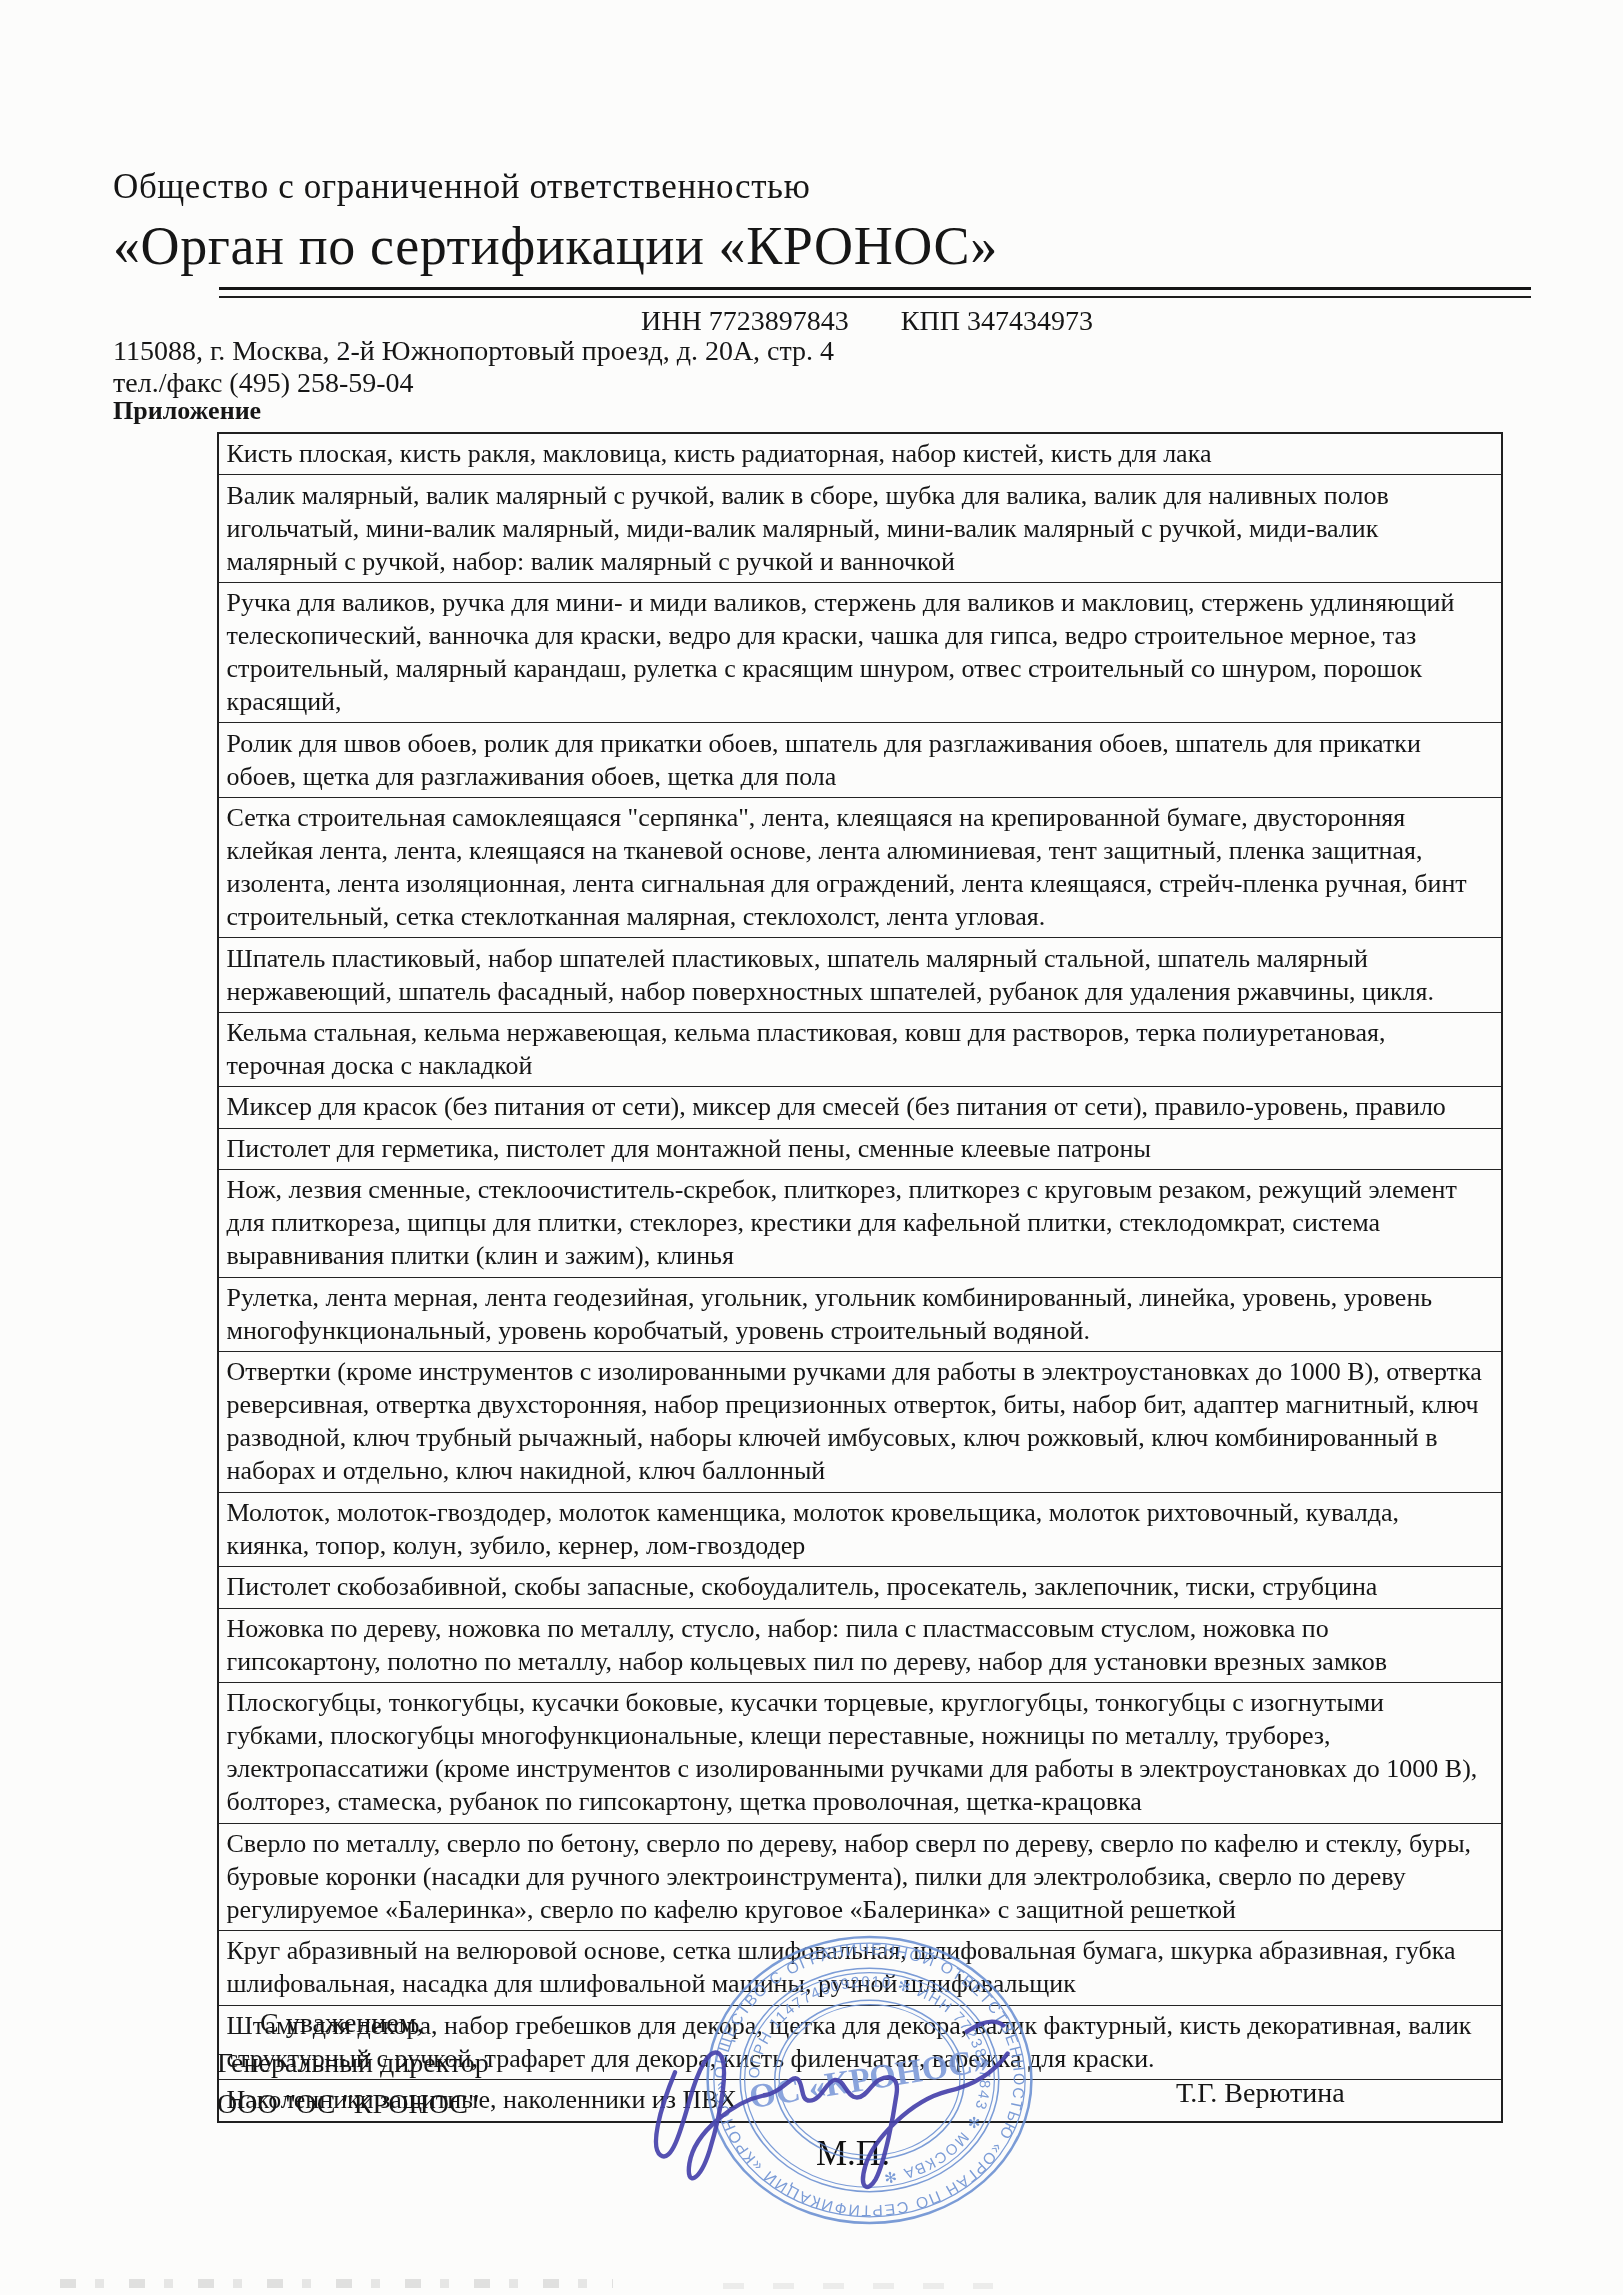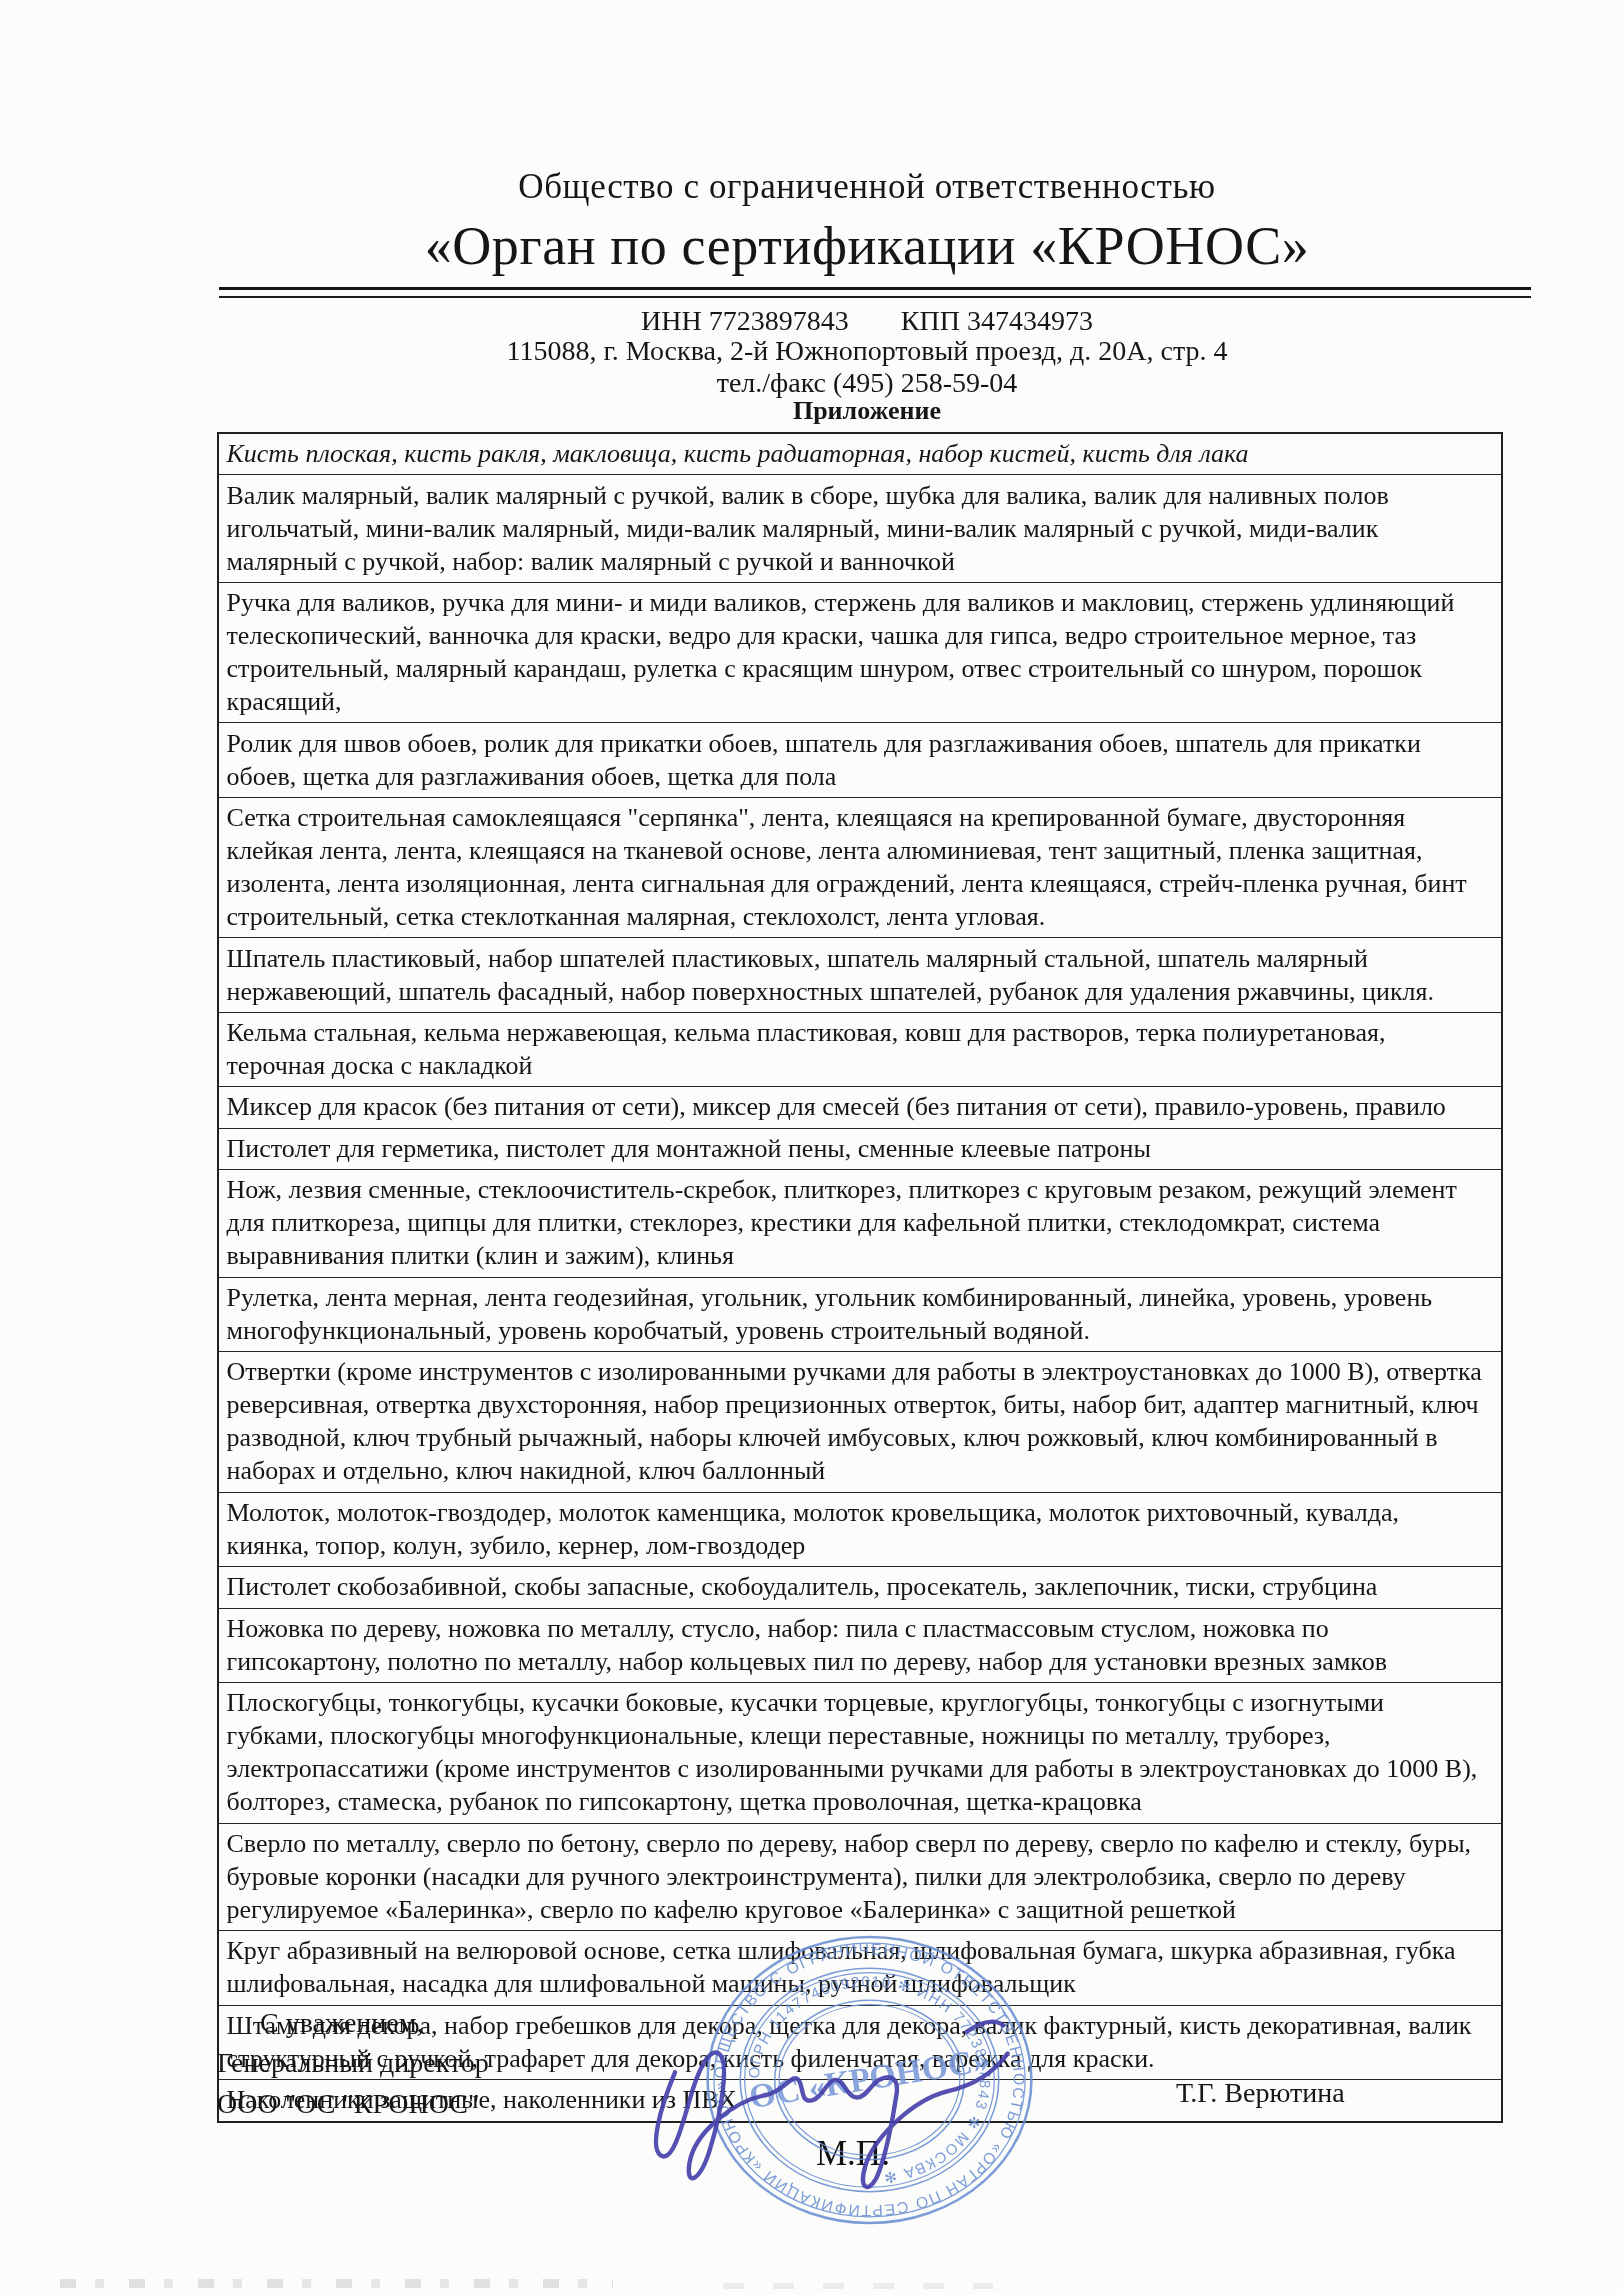--- a/index.html
+++ b/index.html
@@ -5,21 +5,21 @@
   html,body{margin:0;padding:0;background:#e8e8e8;}
   .page{
     position:relative;
     width:1623px;height:2295px;
     background:#fcfcfb;
     font-family:"Liberation Serif", serif;
     color:#161616;
     overflow:hidden;
   }
   .abs{position:absolute;}
-  .center-band{left:113px;width:1508px;text-align:center;}
+  .center-band{left:113px;width:1508px;}
   .org-type{top:167px;font-size:35px;letter-spacing:0.6px;}
   .org-name{top:215px;font-size:54px;letter-spacing:0.6px;}
   .rule{
     top:287px;left:219px;width:1312px;height:5.7px;
     border-top:3.1px solid #151515;border-bottom:2.5px solid #1d1d1d;
   }
   .inn-line{top:305px;left:113px;width:1508px;display:flex;justify-content:center;gap:52px;font-size:28px;}
   .addr{top:335px;font-size:28px;}
   .tel{top:367px;font-size:28px;}
   .appendix{top:396px;font-size:26px;font-weight:bold;}
@@ -27,21 +27,21 @@
     top:432px;left:217px;width:1286px;
     border:2.5px solid #202020;
     box-sizing:border-box;
   }
   .trow{
     border-top:1.9px solid #242424;
     padding:3.1px 19px 4.4px 7.5px;
     font-size:26px;line-height:33px;
     text-align:left;
   }
-  .trow:first-child{border-top:none;font-style:italic;}
+  .trow:first-child{border-top:none;}
   .f-line{font-size:28px;}
   .regards{top:2007px;left:217px;padding-left:43px;}
   .director{top:2047px;left:217px;}
   .company{top:2088px;left:217px;}
   .signer{top:2046px;left:1176px;margin-top:31px;}
   .mp{top:2134px;left:816px;font-size:35px;color:#111;}
   .stampsvg{top:1925px;left:689px;opacity:0.88;}
   .sigsvg{top:1972px;left:615px;}
   .noise1{
     top:2279px;left:60px;width:553px;height:8.8px;opacity:.28;

